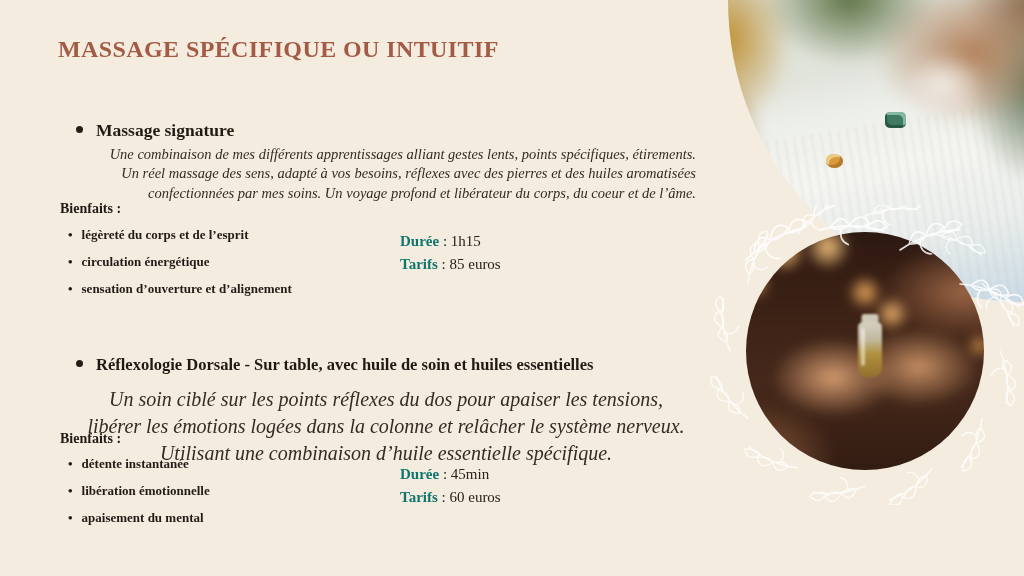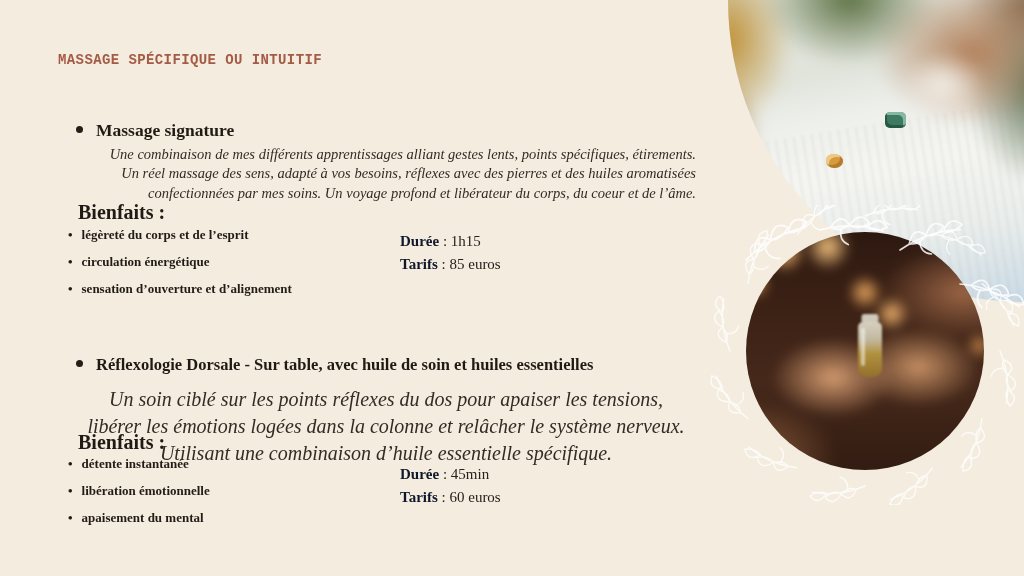--- a/index.html
+++ b/index.html
@@ -56,48 +56,48 @@
       border-radius:3px 3px 1px 1px; }
   .oil-bottle::after { content:""; position:absolute; left:3px; top:6px; width:4px;
       height:38px; background:rgba(255,255,255,.5); border-radius:2px; }
 
   
   .deco { position:absolute; pointer-events:none; }
   .deco-sprigs { left:728px; top:188px; }
   .deco-wreath { left:695px; top:205px; }
 
   
-  .title { position:absolute; left:58px; top:52px; font-size:14px; font-weight:bold;
-           letter-spacing:.4px; color:#a45b46;font-family:Liberation Mono, monospace; }
+  .title { position:absolute; left:58px; top:36px; font-size:24px; font-weight:bold;
+           letter-spacing:.4px; color:#a45b46; }
 
   .sec-heading { position:absolute; font-weight:bold; color:#201a15; white-space:nowrap; }
   .s1-heading { left:76px; top:120px; font-size:17.5px; }
   .s2-heading { left:76px; top:347px; font-size:16.5px;margin-top:8px; }
   .bullet-dot { display:inline-block; width:7px; height:7px; border-radius:50%;
                 background:#241e19; margin-right:13px; vertical-align:3px; }
 
   .desc { position:absolute; font-style:italic; color:#332b24; line-height:1.34; }
   .s1-desc { left:90px; top:145px; width:606px; font-size:14.5px; text-align:right; }
   .s2-desc { left:80px; top:386px; width:612px; font-size:20px; text-align:center; }
 
-  .benefits-label { position:absolute; left:78px; font-weight:bold; font-size:20px; color:#1f1a15; }
+  .benefits-label { position:absolute; left:60px; font-weight:bold; font-size:14px; color:#1f1a15; }
   .s1-blabel { top:201px; }
   .s2-blabel { top:431px; }
 
   .benefits { position:absolute; left:68px; list-style:none; font-size:13px;
               font-weight:600; color:#221c17; }
   .s1-benefits { top:227px; }
   .s2-benefits { top:456px; }
   .benefits li { margin-bottom:11px; }
   .benefits li::before { content:"•"; margin-right:9px; }
 
   .pricing { position:absolute; left:400px; font-size:15px; color:#28211b; line-height:23px; }
   .s1-pricing { top:230px; }
   .s2-pricing { top:463px; }
-  .pricing b { color:#0f172a; }
+  .pricing b { color:#0f766e; }
   .sep { white-space:pre; }
 </style>
 </head>
 <body>
 
 <div class="slide">
 
   <div class="photo-top" title="photo massage avec pierres sur serviette">
     <div class="photo-top-art"></div>
     <div class="towel-ribs"></div>

